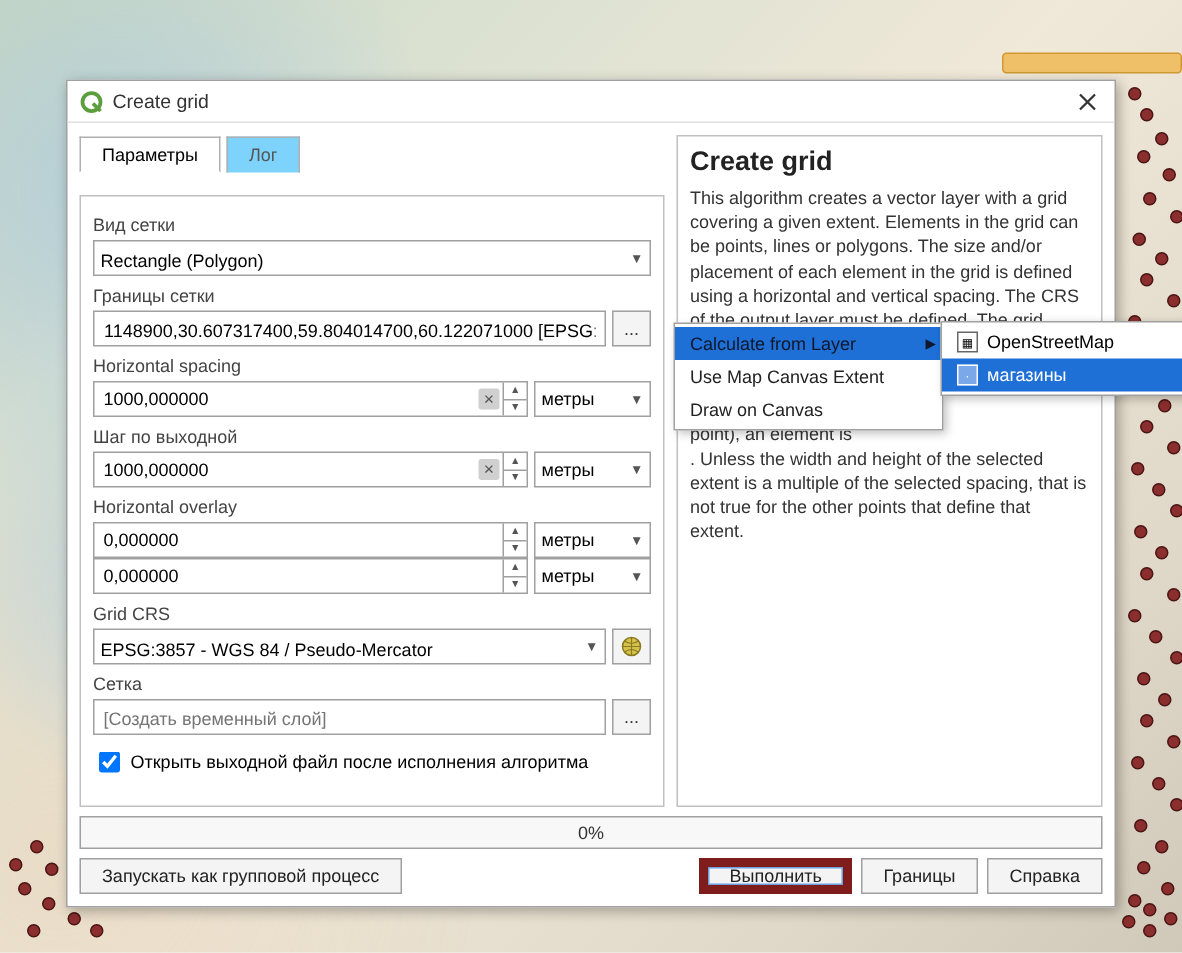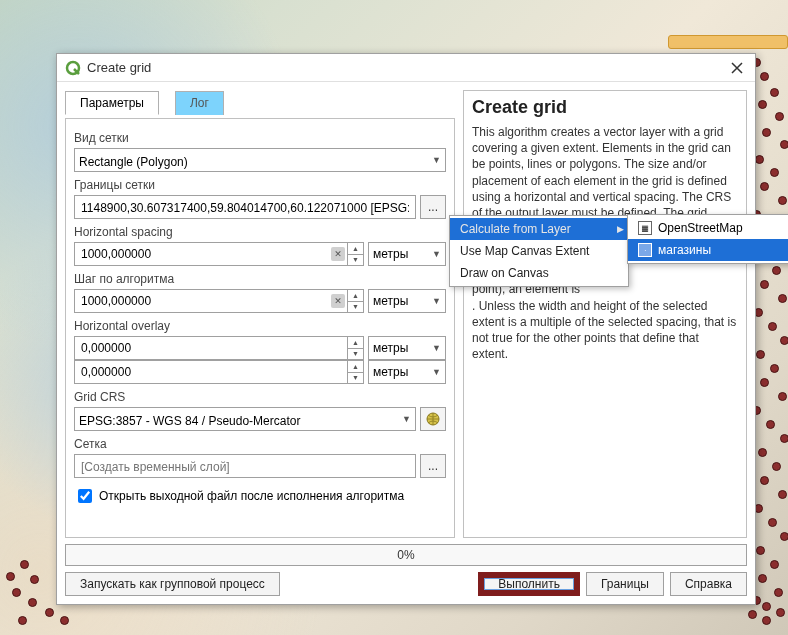--- a/index.html
+++ b/index.html
@@ -5,34 +5,34 @@
   * { box-sizing: border-box; font-family: "Segoe UI", Tahoma, sans-serif; font-size: 12px; }
   body { margin: 0; width: 788px; height: 635px; background: #e0e0d0; position: relative; overflow: hidden; }
   .map-bg { position:absolute; inset:0; background: linear-gradient(135deg,#c8d8c0 0%, #d8e0d0 20%, #f0e8d8 50%, #e0d8c8 80%, #d0c8b8 100%); }
   .map-bg::before { content:""; position:absolute; inset:0; background:
     radial-gradient(circle at 10% 20%, #a8c8e0 0%, transparent 25%),
     radial-gradient(circle at 15% 60%, #a8c8e0 0%, transparent 20%),
     radial-gradient(circle at 5% 90%, #e8d8c0 0%, transparent 30%); opacity:.7;}
   .dot { position:absolute; width:9px; height:9px; border-radius:50%; background:#8b2e2e; border:1px solid #4a1515; }
   .road{position:absolute;background:#f0c068;border:1px solid #d09830;}
 
-  .dialog { position:absolute; left:56px; top:53px; width:700px; height:552px; background:#fff; border:1px solid #a0a0a0; box-shadow:2px 2px 8px rgba(0,0,0,.3); display:flex; flex-direction:column; }
+  .dialog { position:absolute; left:44px; top:53px; width:700px; height:552px; background:#fff; border:1px solid #a0a0a0; box-shadow:2px 2px 8px rgba(0,0,0,.3); display:flex; flex-direction:column; }
   .titlebar { height:28px; display:flex; align-items:center; padding:0 8px; border-bottom:1px solid #e0e0e0; }
   .titlebar .qicon{ width:16px; height:16px; margin-right:6px; }
   .titlebar .title{ flex:1; font-size:13px; color:#333; }
   .closebtn{ width:20px; height:20px; display:flex; align-items:center; justify-content:center; cursor:pointer;}
 
   .body { flex:1; display:flex; flex-direction:column; padding:8px; gap:6px; }
   .main-row{ flex:1; display:flex; gap:8px; min-height:0;}
   .left-pane{ width:390px; display:flex; flex-direction:column; }
   .right-pane{ flex:1; border:1px solid #c0c0c0; padding:6px 8px; overflow:hidden; position:relative;}
   .right-pane h2{ margin:0 0 6px 0; font-size:18px; font-weight:bold; color:#222;}
   .right-pane p{ margin:0; color:#333; font-size:12px; line-height:1.35;}
 
-  .tabs{ display:flex; gap:16px; margin-bottom:4px;}
+  .tabs{ display:flex; gap:4px; margin-bottom:16px;}
   .tab{ padding:4px 14px; border:1px solid #b0b0b0; background:#7dd3fc; border-bottom:none; position:relative; top:1px; cursor:pointer;}
   .tab.active{ background:#fff; border-bottom:1px solid #fff; z-index:2;}
   .tab:not(.active){ color:#555;}
 
   .form{ border:1px solid #c0c0c0; padding:6px 8px 8px 8px; flex:1; overflow:auto;}
   .lbl{ color:#444; margin:6px 0 3px 0; display:block;}
   .row{ display:flex; gap:4px; align-items:center;}
   .combo, .txt, .spin { height:24px; border:1px solid #a0a0a0; background:#fff; padding:2px 4px; display:flex; align-items:flex-end; position:relative;}
   .combo{ flex:1; }
   .combo .arrow, .unit .arrow{ position:absolute; right:4px; top:50%; transform:translateY(-50%); font-size:9px; color:#555;}
@@ -53,21 +53,21 @@
   .progress-row{ display:flex; gap:6px; align-items:center;}
   .progress{ flex:1; height:22px; border:1px solid #a0a0a0; background:#f8f8f8; display:flex; align-items:center; justify-content:center; color:#333; position:relative;}
   .btn{ height:24px; padding:0 14px; border:1px solid #a0a0a0; background:#f4f4f4; display:flex; align-items:center; cursor:pointer; color:#222;}
   .btn.primary{ border:6px solid #7f1d1d; box-shadow:inset 0 0 0 1px #6aa0e0;}
   .btns-row{ display:flex; gap:6px; justify-content:flex-end;}
   .btns-row .left{ margin-right:auto;}
 
   
   .menu{ position:absolute; background:#fff; border:1px solid #a0a0a0; box-shadow:2px 2px 6px rgba(0,0,0,.25); z-index:10; min-width:180px; padding:2px 0;}
   .menu-item{ height:22px; display:flex; align-items:center; padding:0 18px 0 10px; cursor:pointer; color:#222; white-space:nowrap; position:relative;}
-  .menu-item.hl{ background:#1e6fd6; color:#e5e5e5;}
+  .menu-item.hl{ background:#1e6fd6; color:#0f172a;}
   .menu-item .sub-arrow{ position:absolute; right:4px; font-size:9px;}
   .submenu-item{ height:22px; display:flex; align-items:center; padding:0 10px; gap:6px; cursor:pointer;}
   .submenu-item.hl{ background:#1e6fd6; color:#fff;}
   .layer-ico{ width:14px; height:14px; border:1px solid #666; background:#fff; display:inline-flex; align-items:center; justify-content:center; font-size:8px;}
   .layer-ico.sel{ border-color:#fff; background:#7aa8e8;}
 
   .globe{ width:16px; height:16px; }
 </style>
 </head>
 <body>
@@ -176,21 +176,21 @@
                   <div>▲</div>
                   <div>▼</div>
                 </div>
             </div>
             <div class="unit">
                 <span>метры</span>
                 <span class="arrow">▼</span>
               </div>
           </div>
 
-          <span class="lbl">Шаг по алгоритма</span>
+          <span class="lbl">Шаг по выходной</span>
           <div class="row">
             <div class="spin">
               <input value="1000,000000" style="">
               <div class="clear">✕</div>
               <div class="steppers">
                   <div>▲</div>
                   <div>▼</div>
                 </div>
             </div>
             <div class="unit">

